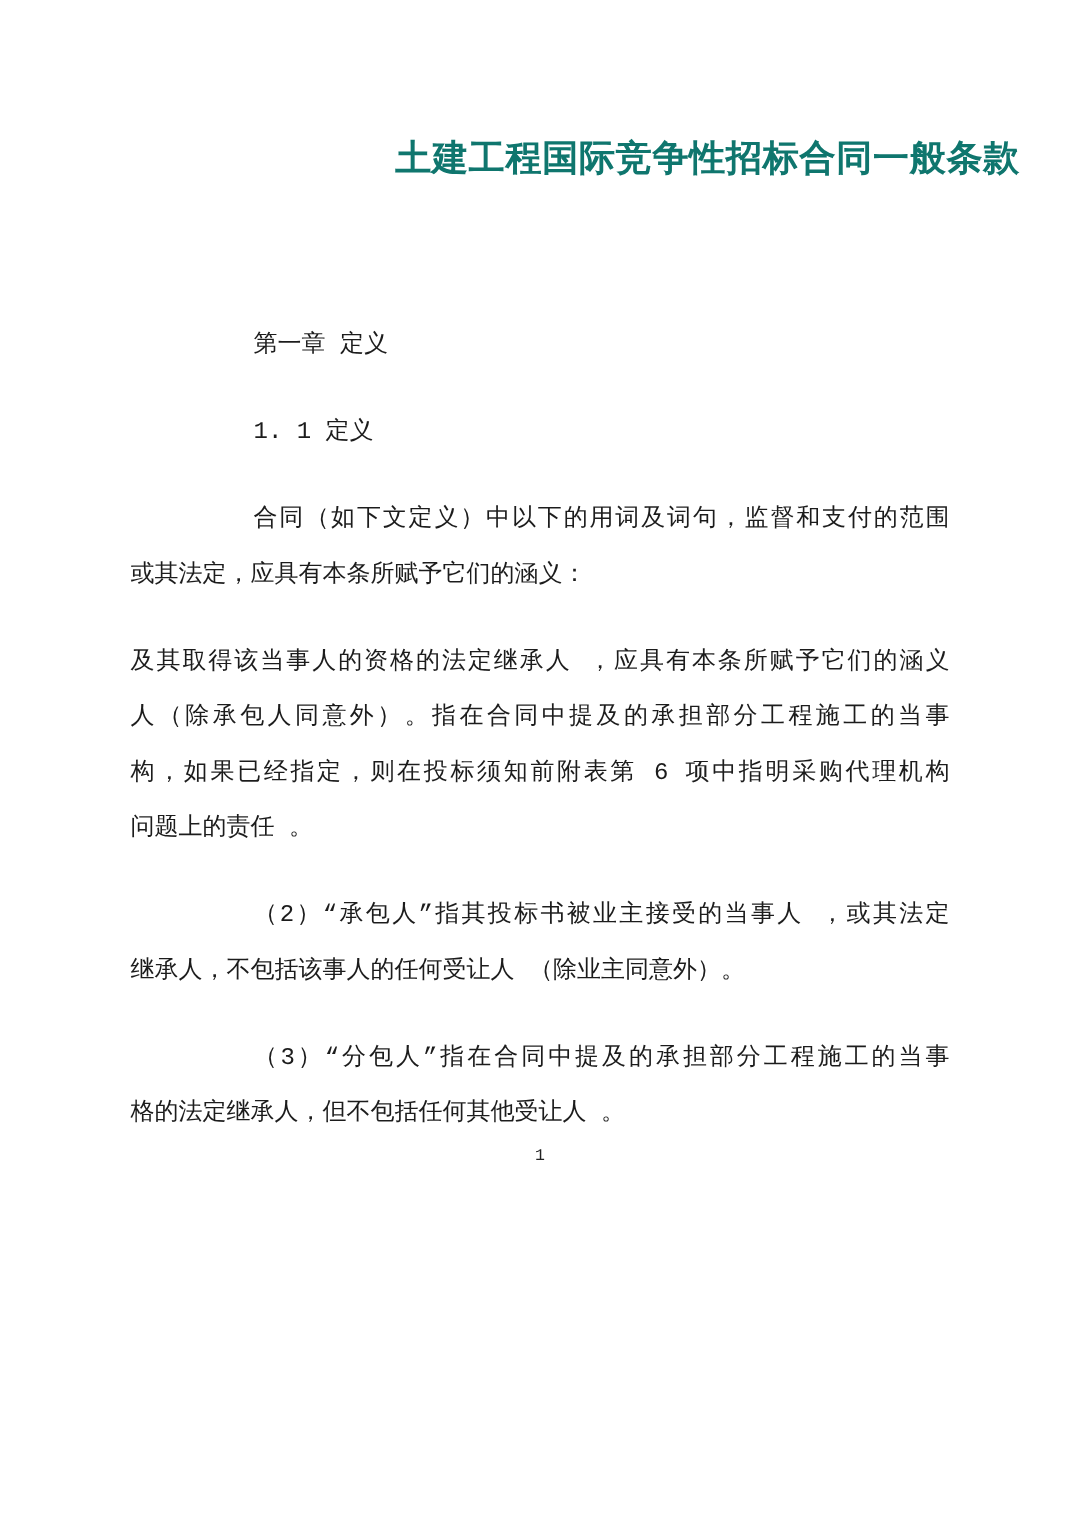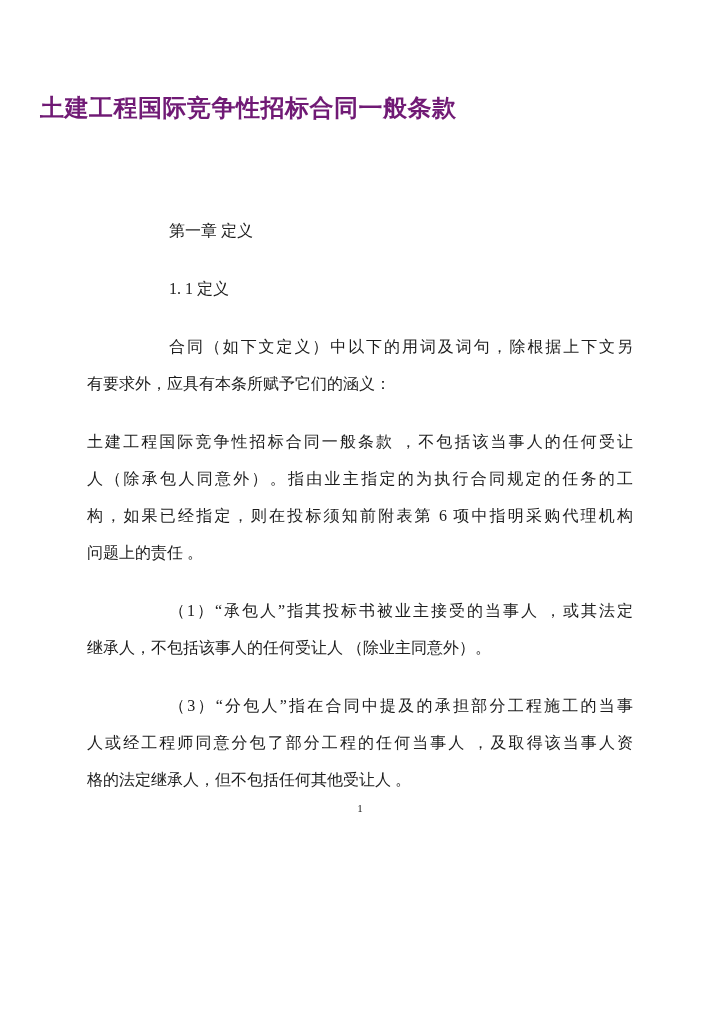--- a/index.html
+++ b/index.html
@@ -12,31 +12,32 @@
   }
   .page {
     position: relative;
     width: 720px;
     height: 1017px;
     background: #ffffff;
     overflow: hidden;
   }
   .doc-title {
     margin: 88px 40px 0 40px;
-    text-align: left;
-    font-family: Liberation Sans, sans-serif;
+    text-align: right;
+    font-family: Liberation Mono, monospace;
     font-weight: bold;
     font-size: 24px;
     line-height: 40px;
     letter-spacing: 0.5px;
-    color: #701a75;
+    color: #0f766e;
   }
   .content {
     margin: 16px 87px;      
     width: 546px;
+    font-family: Liberation Mono, monospace;
   }
   .block {
     margin: 21px 0 0 0;
     font-size: 16px;
     line-height: 37px;
   }
   .block.chapter { margin-top: 84px; }
   .heading {
     padding-left: 82px;  
   }
@@ -66,39 +67,38 @@
 
   <h1 class="doc-title">土建工程国际竞争性招标合同一般条款</h1>
 
   <div class="content">
 
     <div class="block chapter heading">第一章 定义</div>
 
     <div class="block heading">1. 1 定义</div>
 
     <div class="block">
-      <div class="line first">合同（如下文定义）中以下的用词及词句，除根据上下文另</div>
-      <div class="line end">有要求外，应具有本条所赋予它们的涵义：</div>
+      <div class="line first">合同（如下文定义）中以下的用词及词句，监督和支付的范围</div>
+      <div class="line end">或其法定，应具有本条所赋予它们的涵义：</div>
     </div>
 
     <div class="block">
-      <div class="line">土建工程国际竞争性招标合同一般条款 ，不包括该当事人的任何受让</div>
-      <div class="line">人（除承包人同意外）。指由业主指定的为执行合同规定的任务的工</div>
+      <div class="line">及其取得该当事人的资格的法定继承人 ，应具有本条所赋予它们的涵义</div>
+      <div class="line">人（除承包人同意外）。指在合同中提及的承担部分工程施工的当事</div>
       <div class="line">构，如果已经指定，则在投标须知前附表第 6 项中指明采购代理机构</div>
       <div class="line end">问题上的责任 。</div>
     </div>
 
     <div class="block">
-      <div class="line first">（1）“承包人”指其投标书被业主接受的当事人 ，或其法定</div>
+      <div class="line first">（2）“承包人”指其投标书被业主接受的当事人 ，或其法定</div>
       <div class="line end">继承人，不包括该事人的任何受让人 （除业主同意外）。</div>
     </div>
 
     <div class="block">
       <div class="line first">（3）“分包人”指在合同中提及的承担部分工程施工的当事</div>
-      <div class="line">人或经工程师同意分包了部分工程的任何当事人 ，及取得该当事人资</div>
       <div class="line end">格的法定继承人，但不包括任何其他受让人 。</div>
     </div>
 
 
     <div class="footer">1</div>
 
   </div>
 
 </div>
 

